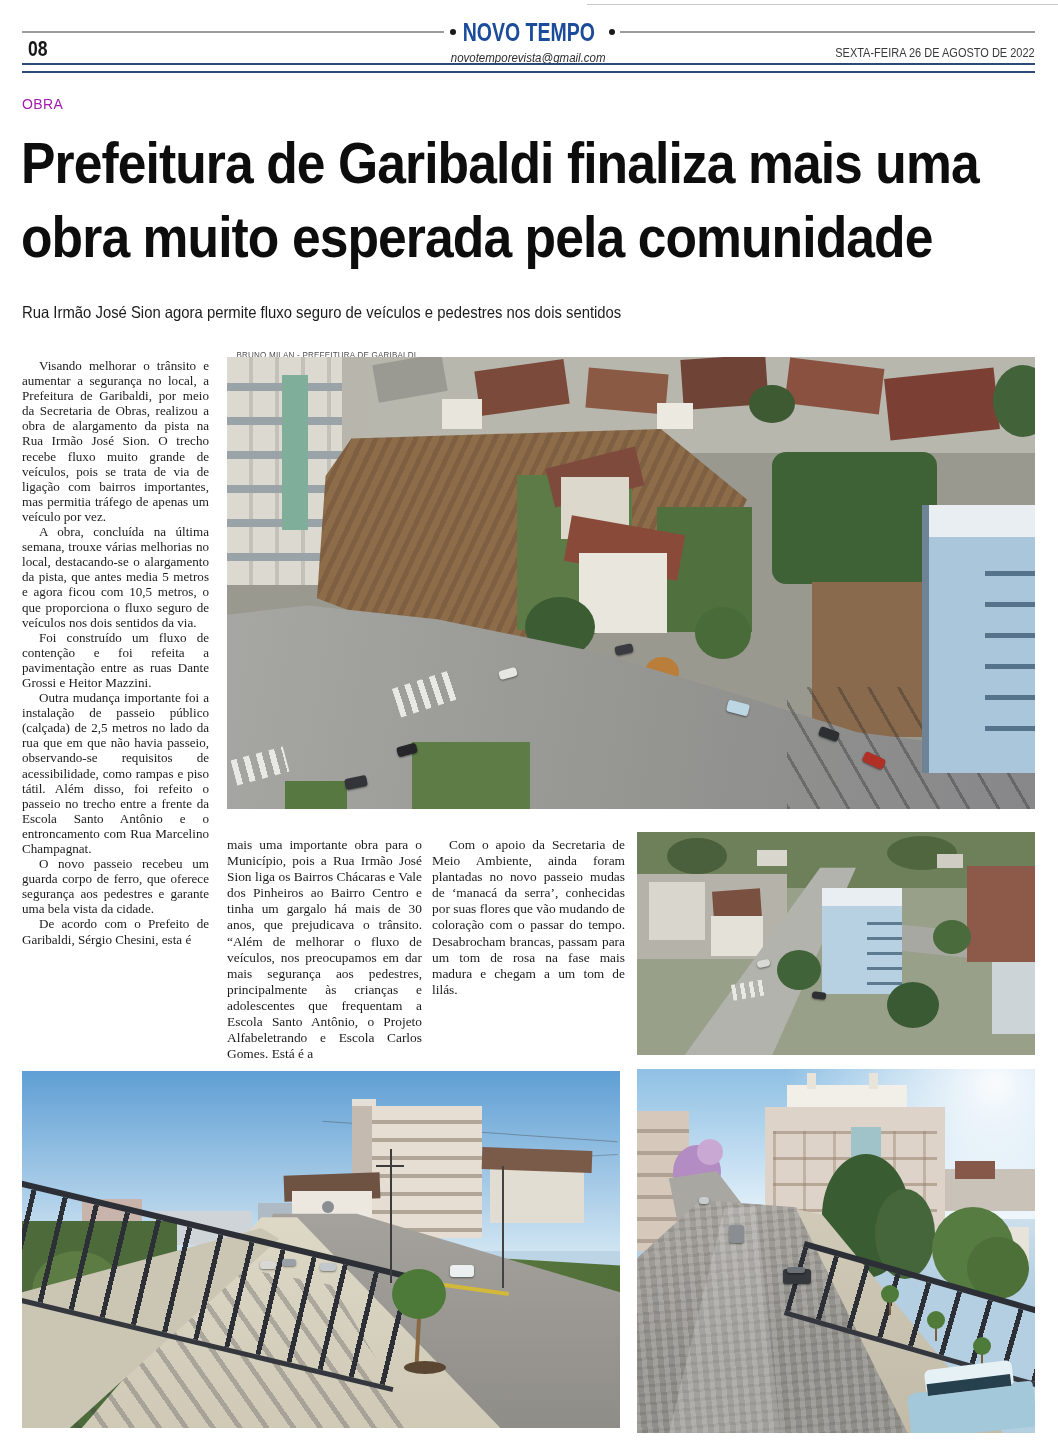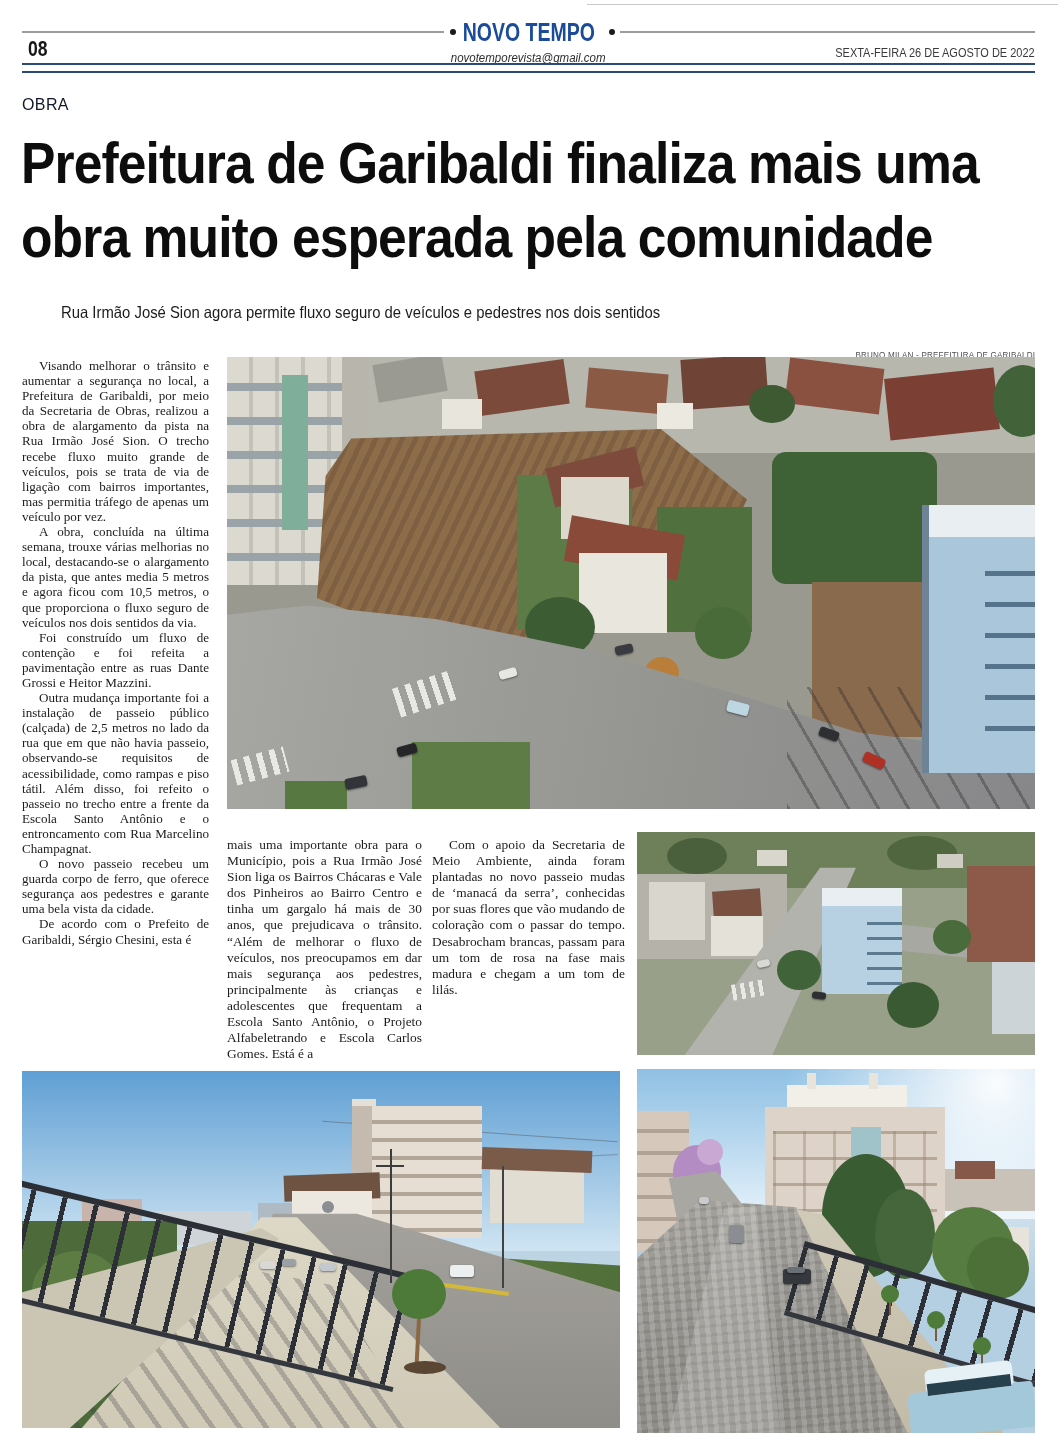--- a/index.html
+++ b/index.html
@@ -16,27 +16,27 @@
   .email-wrap{position:absolute;left:22px;top:48px;width:1013px;text-align:center;}
   .email{display:inline-block;font-style:italic;font-size:12.5px;color:#2e2e2e;transform:scaleX(.92);}
   .pagenum{position:absolute;left:28px;top:36px;font-weight:bold;font-size:22px;color:#161616;
            transform:scaleX(.8);transform-origin:left;}
   .date-wrap{position:absolute;right:23px;top:43px;text-align:right;}
   .date{display:inline-block;font-size:12.5px;color:#3a3a3a;transform:scaleX(.88);transform-origin:right;}
   .rule-navy{position:absolute;left:22px;top:63px;width:1013px;height:6px;
              border-top:2.5px solid #2c4a78;border-bottom:2px solid #2c4a78;}
 
   
-  .kicker{position:absolute;left:22px;top:96px;font-size:16px;color:#0f172a;letter-spacing:.4px;}
+  .kicker{position:absolute;left:22px;top:96px;font-size:14px;color:#a21caf;letter-spacing:.4px;}
   .headline-wrap{position:absolute;left:21px;top:126px;width:1020px;height:160px;}
   .headline{display:inline-block;width:1120px;font-weight:bold;font-size:57px;line-height:74px;
             letter-spacing:-1px;color:#0d0d0d;transform:scaleX(.905);transform-origin:left top;}
-  .subhead-wrap{position:absolute;left:22px;top:303px;margin-left:39px;}
+  .subhead-wrap{position:absolute;left:22px;top:303px;}
   .subhead{display:inline-block;font-size:16.5px;color:#1c1c1c;transform:scaleX(.9);transform-origin:left;}
-  .credit-wrap{position:absolute;left:227px;top:344px;width:808px;text-align:right;}
+  .credit-wrap{position:absolute;left:227px;top:344px;width:808px;text-align:left;}
   .credit{display:inline-block;font-size:8.5px;color:#4f4f4f;letter-spacing:.2px;
           transform:scaleX(.95);transform-origin:right;}
 
   
   .col{position:absolute;font-family:"Liberation Serif",serif;text-align:justify;color:#1b1b1b;}
   .col p{margin:0;text-indent:17px;}
   .col p.cont{text-indent:0;}
   .col1{left:22px;top:358px;width:187px;font-size:13.1px;line-height:15.1px;}
   .col2{left:227px;top:837px;width:195px;font-size:13.4px;line-height:16.1px;}
   .col3{left:432px;top:837px;width:193px;font-size:13.4px;line-height:16.1px;}

